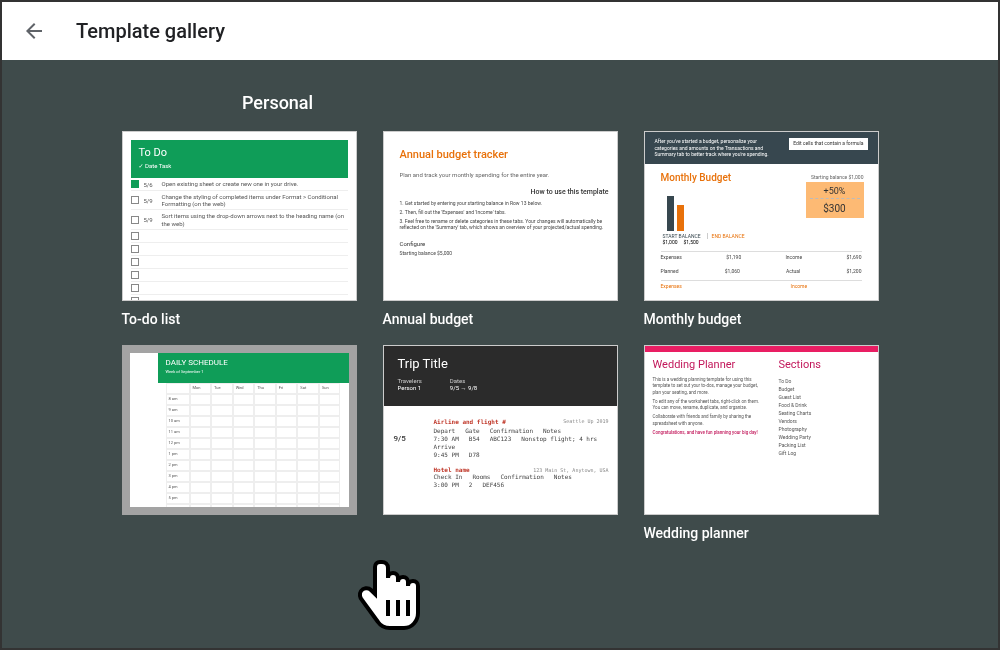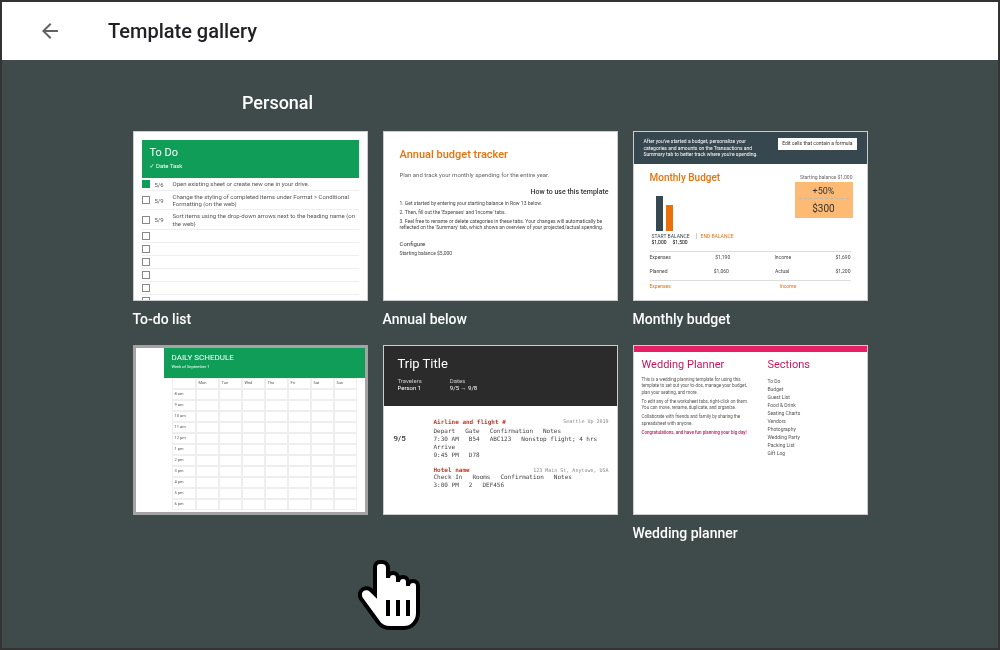--- a/index.html
+++ b/index.html
@@ -8,23 +8,22 @@
       width: 1000px;
       height: 650px;
       background: #fff;
       overflow: hidden;
       border: 2px solid #333;
     }
     .header {
       height: 58px;
       display: flex;
       align-items: center;
-      padding: 0 36px;
+      padding: 0 20px;
       background: #fff;
-      gap: 16px;
     }
     .back-arrow {
       width: 24px; height: 24px;
       cursor: pointer;
       margin-right: 30px;
     }
     .header-title {
       font-size: 20px;
       font-weight: 500;
       color: #202124;
@@ -38,38 +37,38 @@
     .category-label {
       color: #fff;
       font-size: 18px;
       font-weight: 500;
       margin-left: 180px;
       margin-bottom: 18px;
     }
     .grid {
       display: flex;
       flex-wrap: wrap;
-      gap: 18px 15px;
+      gap: 18px 26px;
       justify-content: center;
     }
     .card {
       width: 235px;
     }
     .thumb {
       width: 235px;
       height: 170px;
       background: #fff;
       border: 1px solid #ccc;
       cursor: pointer;
       position: relative;
       overflow: hidden;
       padding: 8px;
     }
     .thumb.selected {
-      border: 3px solid #a3a3a3;
+      border: 8px solid #a3a3a3;
       padding-left: 36px;
     }
     .card-label {
       color: #fff;
       font-size: 14px;
       font-weight: 500;
       margin-top: 10px;
     }
     
     .todo-header {
@@ -210,21 +209,21 @@
       <div class="thumb">
         <div class="ab-title">Annual budget tracker</div>
         <div class="ab-sub">Plan and track your monthly spending for the entire year.</div>
         <div class="ab-how">How to use this template</div>
         <div class="ab-step">1. Get started by entering your starting balance in Row 13 below.</div>
         <div class="ab-step">2. Then, fill out the 'Expenses' and 'Income' tabs.</div>
         <div class="ab-step">3. Feel free to rename or delete categories in these tabs. Your changes will automatically be reflected on the 'Summary' tab, which shows an overview of your projected/actual spending.</div>
         <div class="ab-cfg">Configure</div>
         <div class="ab-step" style="margin-top:3px">Starting balance     $5,000</div>
       </div>
-      <div class="card-label">Annual below</div>
+      <div class="card-label">Annual budget</div>
     </div>
 
     <div class="card">
       <div class="thumb">
         <div class="mb-bar">
           <div style="max-width:120px;line-height:1.3;">After you've started a budget, personalize your categories and amounts on the Transactions and Summary tab to better track where you're spending.</div>
           <div style="background:#fff;color:#333;padding:2px 4px;height:12px;">Edit cells that contain a formula</div>
         </div>
         <div class="mb-title">Monthly Budget</div>
         <div style="position:absolute;right:14px;top:42px;font-size:5px;color:#666;">Starting balance   $1,000</div>

